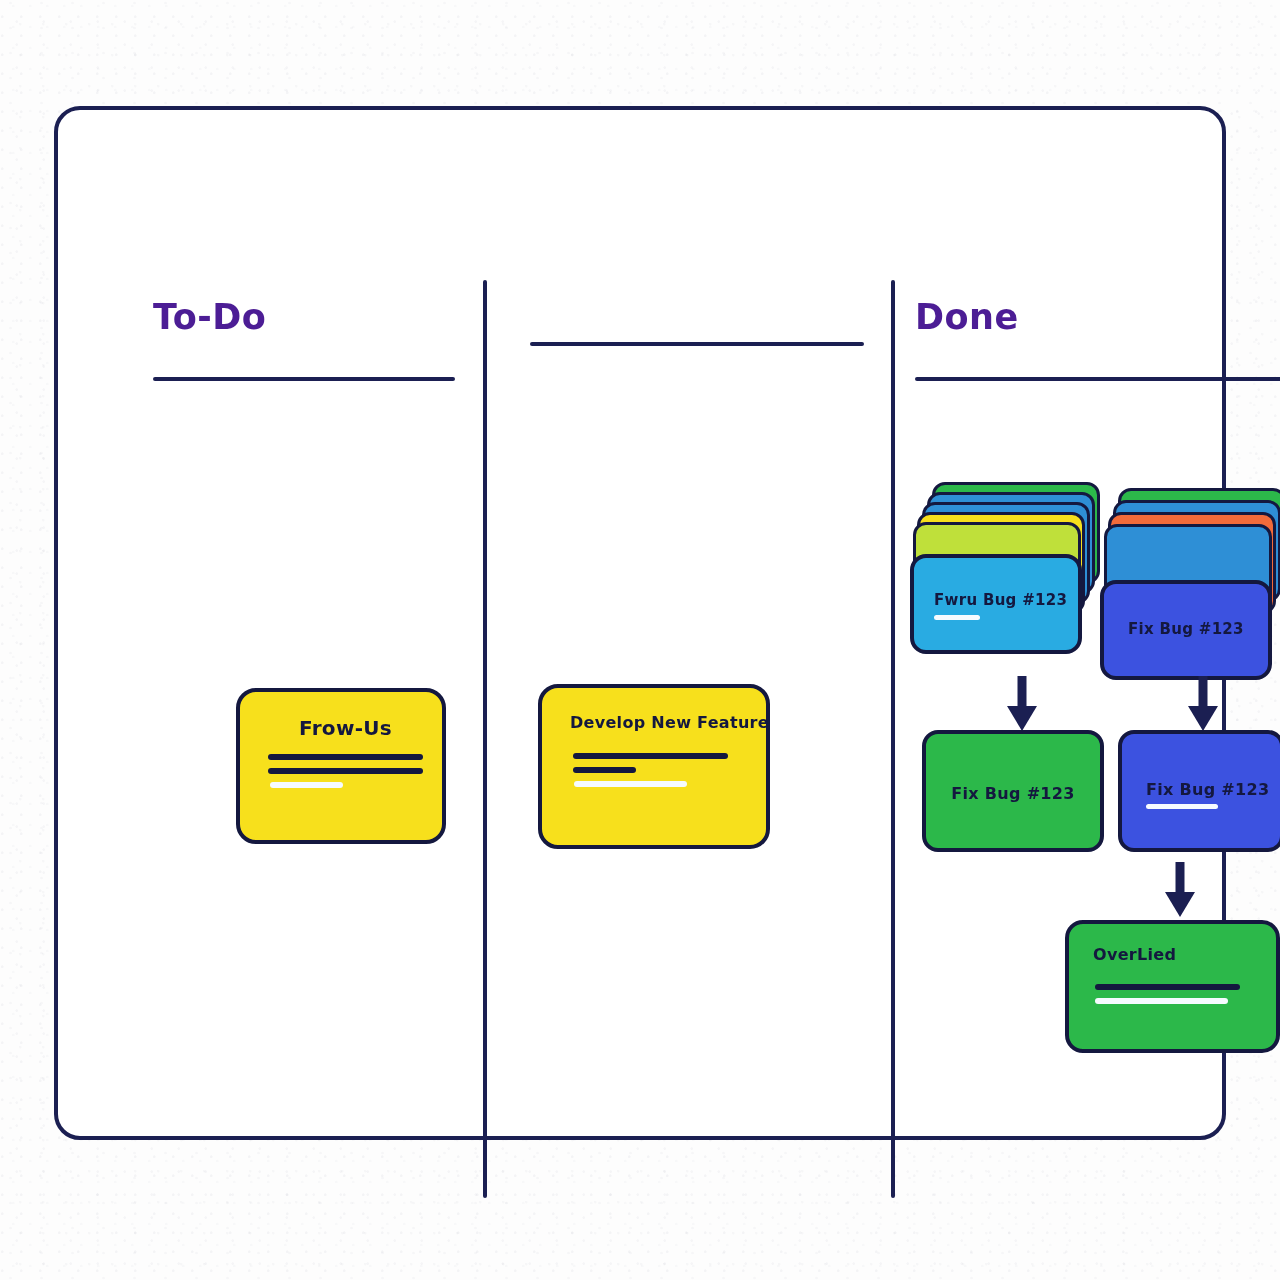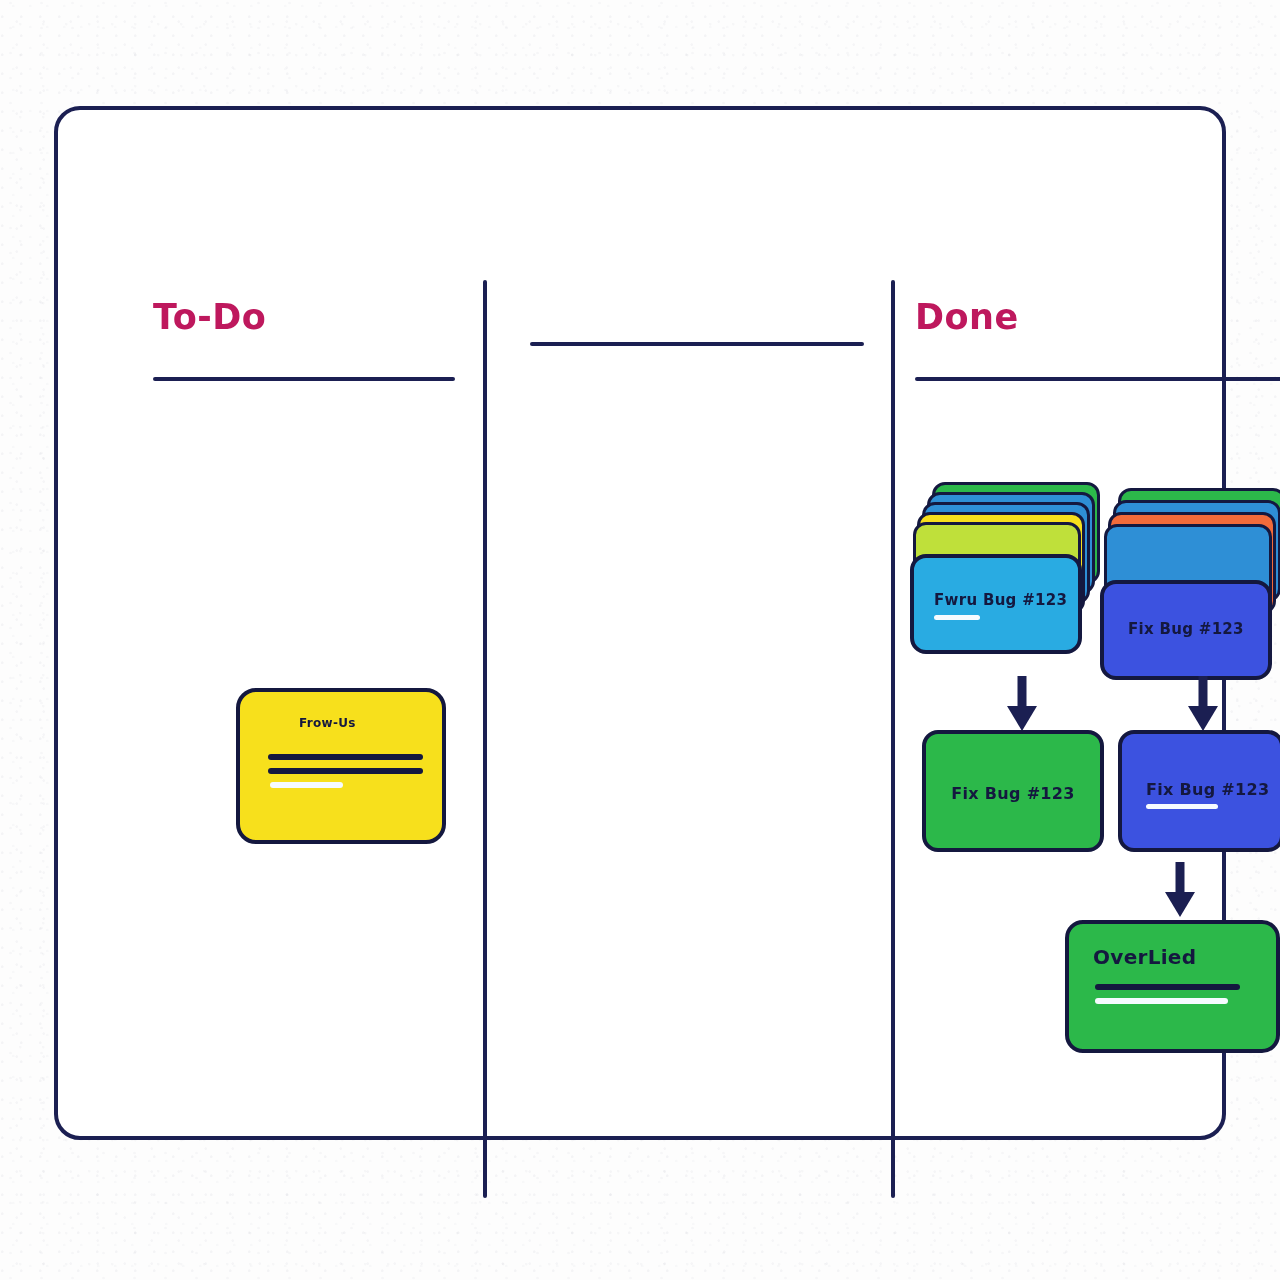--- a/index.html
+++ b/index.html
@@ -61,21 +61,21 @@
     top: 190px;
   }
   #column-todo        { left: 95px;  width: 310px; }
   #column-inprogress  { left: 472px; width: 340px; }
   #column-done        { left: 857px; width: 370px; }
 
   .column-title {
     font-family: "DejaVu Sans", sans-serif;
     font-size: 35px;
     font-weight: 700;
-    color: #be185d;
+    color: #4c1d95;
     letter-spacing: .5px;
     line-height: 1;
     white-space: nowrap;
   }
 
   .column-rule {
     margin-top: 42px;
     height: 4px;
     background: #1b1f52;
     border-radius: 3px;
@@ -110,21 +110,21 @@
     border-radius: 3px;
   }
 
   
   #card-followup {
     left: 178px;  top: 578px;
     width: 210px; height: 156px;
     background: #F7E01C;
     border-radius: 20px;
   }
-  #card-followup .card-title { left: 59px; top: 24px; font-size: 12px; }
+  #card-followup .card-title { left: 59px; top: 24px; font-size: 20px; }
   #card-followup .l1 { left: 28px; top: 62px; width: 155px; height: 6px; }
   #card-followup .l2 { left: 28px; top: 76px; width: 155px; height: 6px; }
   #card-followup .l3 { left: 30px; top: 90px; width: 73px;  height: 6px; }
 
   #card-develop {
     left: 480px;  top: 574px;
     width: 232px; height: 165px;
     background: #F7E01C;
     border-radius: 20px;
   }
@@ -180,21 +180,21 @@
   }
   #card-blue-right .card-title { left: 24px; top: 46px; font-size: 16px; }
   #card-blue-right .line-light { left: 24px; top: 70px; width: 72px; height: 5px; }
 
   #card-green-bottom {
     left: 1007px; top: 810px;
     width: 215px; height: 133px;
     background: #2CB84A;
     border-radius: 18px;
   }
-  #card-green-bottom .card-title { left: 24px; top: 21px; font-size: 20px; }
+  #card-green-bottom .card-title { left: 24px; top: 21px; font-size: 16px; }
   #card-green-bottom .l1 { left: 26px; top: 60px; width: 145px; height: 6px; }
   #card-green-bottom .lw { left: 26px; top: 74px; width: 133px; height: 6px; }
 
   
   .arrow-down {
     position: absolute;
     width: 34px; height: 56px;
   }
   #arrow-1 { left: 947px;  top: 566px; }
   #arrow-2 { left: 1128px; top: 566px; }
@@ -224,20 +224,26 @@
     <div class="column-rule"></div>
   </div>
 
   <div class="card" id="card-followup" style="background: rgb(247, 224, 28);">
     <div class="card-title">Frow-Us</div>
     <div class="line-dark l1"></div>
     <div class="line-dark l2"></div>
     <div class="line-light l3"></div>
   </div>
 
+  <div class="card" id="card-develop" style="background: rgb(247, 224, 28);">
+    <div class="card-title">Develop New Feature</div>
+    <div class="line-dark l1"></div>
+    <div class="line-dark l2"></div>
+    <div class="line-light l3"></div>
+  </div>
 
   <div class="stack" id="stack-left">
     <div class="stack-layer" style="left: 22px; top: 0px; background: rgb(44, 184, 74);"></div>
     <div class="stack-layer" style="left: 17px; top: 10px; background: rgb(46, 143, 214);"></div>
     <div class="stack-layer" style="left: 12px; top: 20px; background: rgb(46, 143, 214);"></div>
     <div class="stack-layer" style="left: 7px; top: 30px; background: rgb(247, 224, 28);"></div>
     <div class="stack-layer" style="left: 3px; top: 40px; background: rgb(191, 224, 58);"></div>
     <div class="stack-front" style="background: rgb(41, 171, 226);">
       <div class="card-title">Fwru Bug #123</div>
       <div class="line-light"></div>

